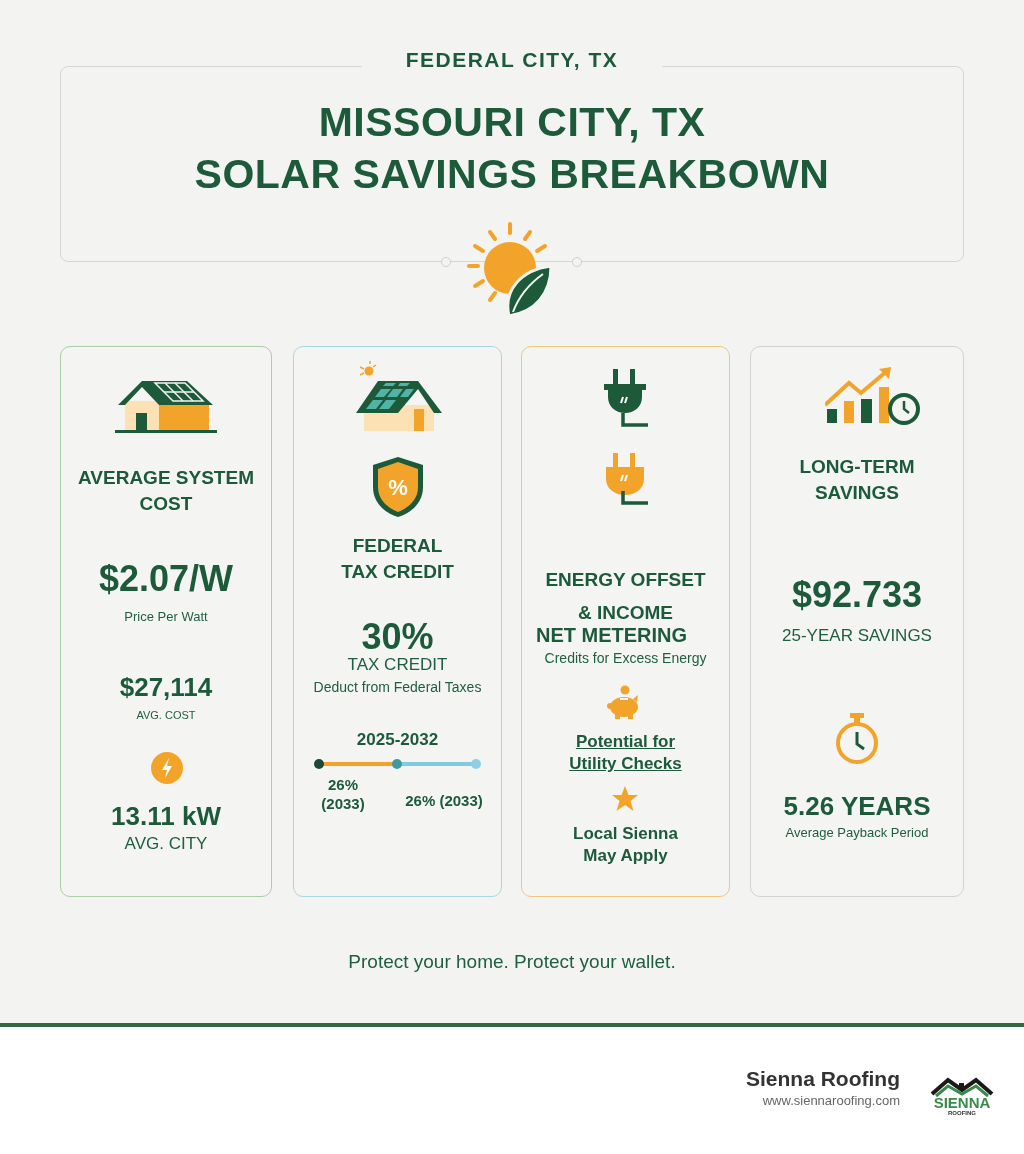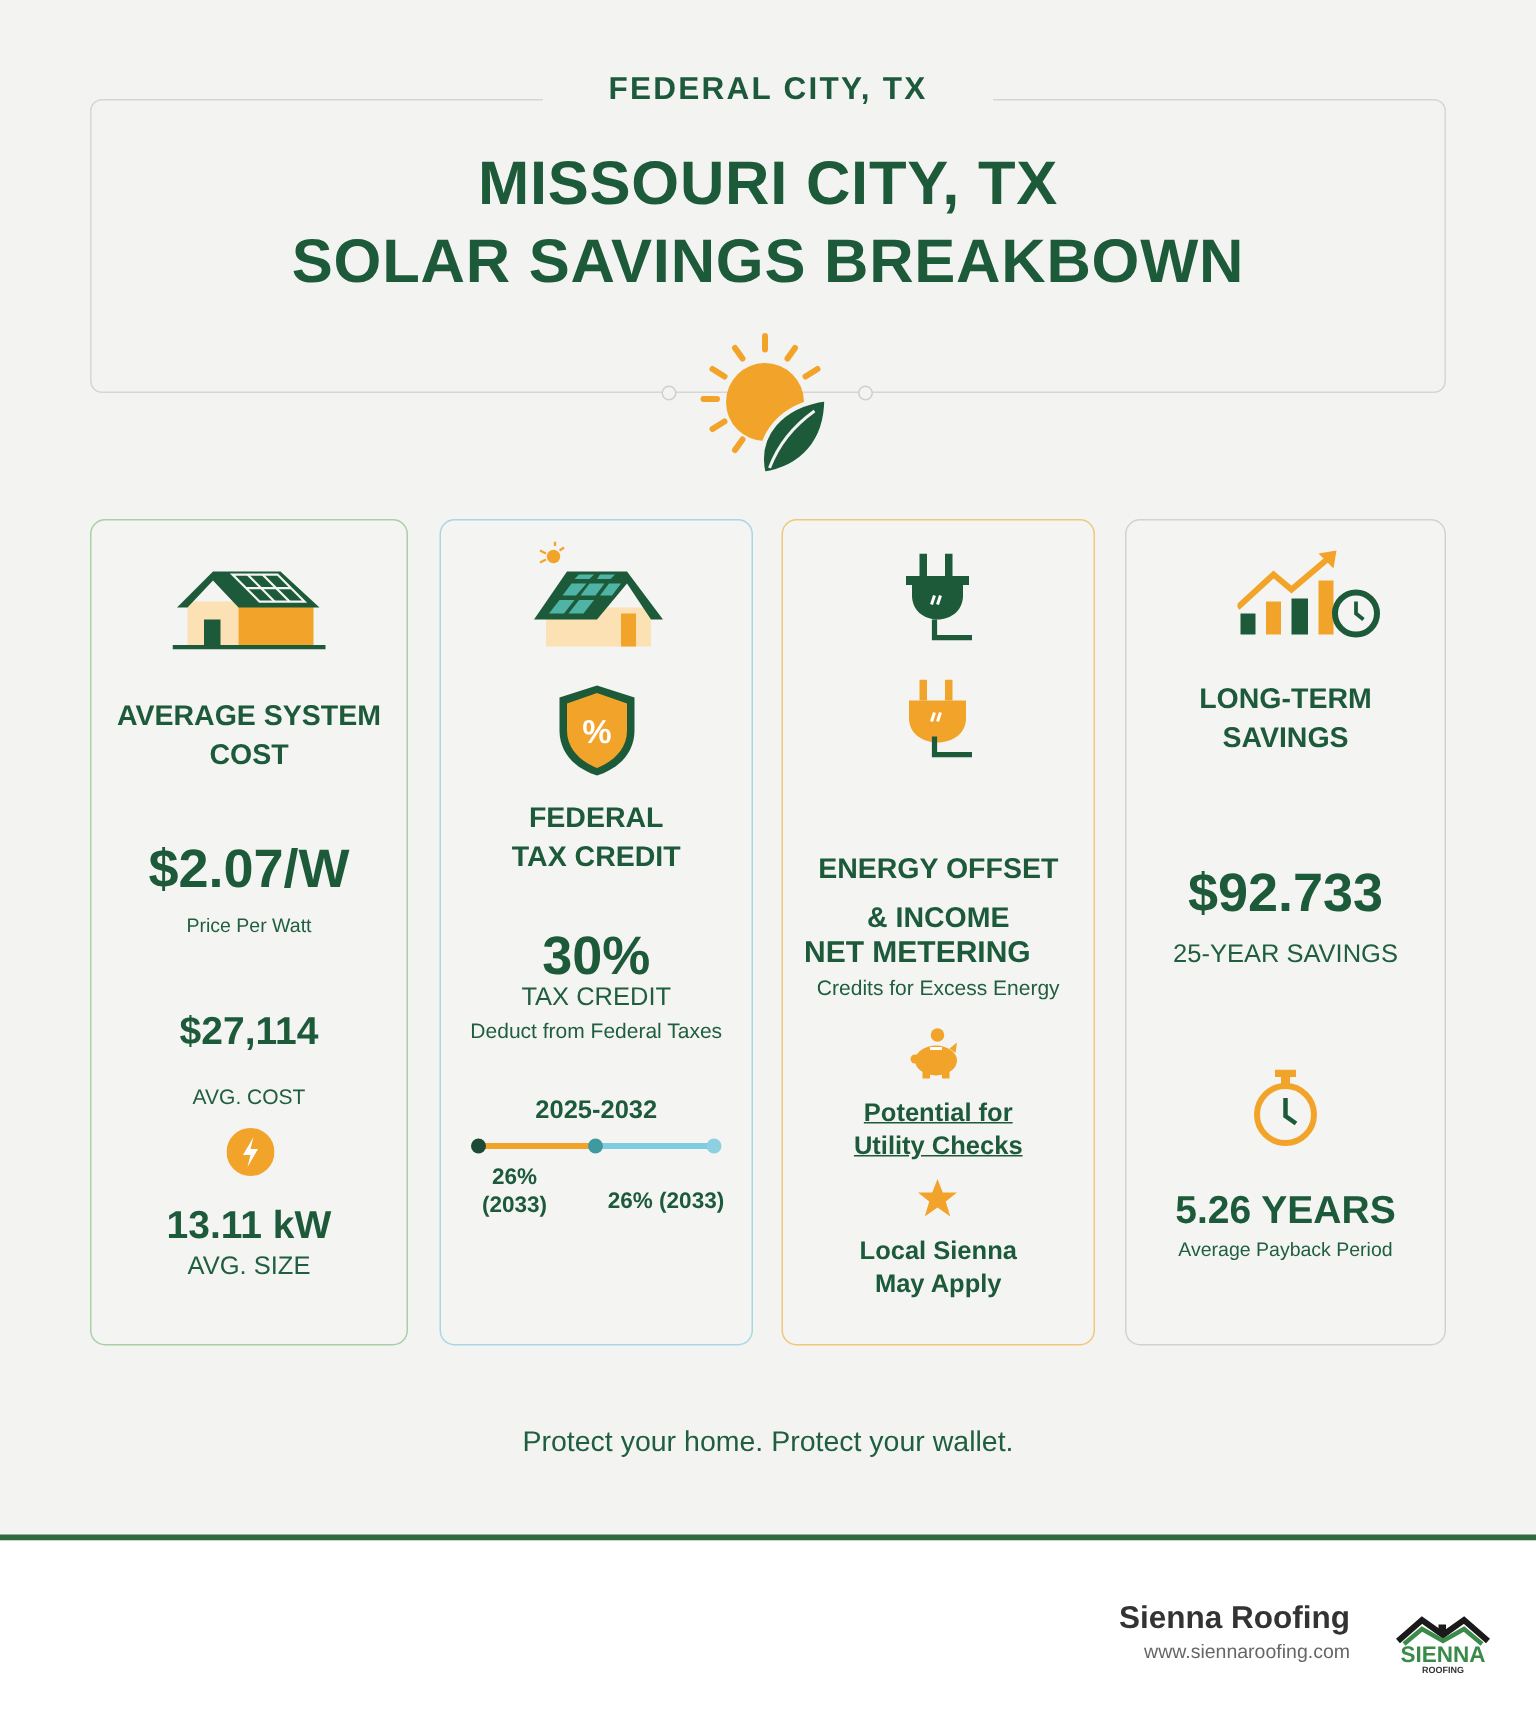--- a/index.html
+++ b/index.html
@@ -113,27 +113,27 @@
     <rect x="21" y="36" width="11" height="18" fill="#1c5a3a"></rect>
     <rect x="0" y="53" width="102" height="3" fill="#1c5a3a"></rect>
   </svg>
   <div class="abs h-label" style="top:118px;">
     <div>AVERAGE SYSTEM</div>
     <div>COST</div>
   </div>
   <div class="abs big" style="top:212px;">$2.07/W</div>
   <div class="abs sub" style="top:260px;">Price Per Watt</div>
   <div class="abs mid" style="top:325px;">$27,114</div>
-  <div class="abs sub" style="top:374px;font-size:14px;">AVG. COST</div>
+  <div class="abs sub" style="top:358px;font-size:11px;">AVG. COST</div>
   <svg class="icon" style="left:90px;top:405px;width:32px;height:32px;" viewBox="0 0 32 32">
     <circle cx="16" cy="16" r="16" fill="#f2a42a"></circle>
     <path d="M18 6 L11 18 L16 18 L14 26 L21 14 L16 14 Z" fill="#fff"></path>
   </svg>
   <div class="abs mid" style="top:454px;">13.11 kW</div>
-  <div class="abs sub" style="top:487px;font-size:17px;">AVG. SIZE</div>
+  <div class="abs sub" style="top:487px;font-size:17px;">AVG. CITY</div>
 </div>
 
 <div class="card card-2">
   <svg class="icon" style="left:62px;top:14px;width:86px;height:72px;" viewBox="0 0 86 72">
     <g stroke="#f2a42a" stroke-width="1.5">
         <line x1="4" y1="6" x2="8" y2="8"></line>
         <line x1="14" y1="0" x2="14" y2="3"></line>
         <line x1="20" y1="4" x2="17" y2="6"></line>
         <line x1="4" y1="14" x2="8" y2="12"></line>
       </g>

